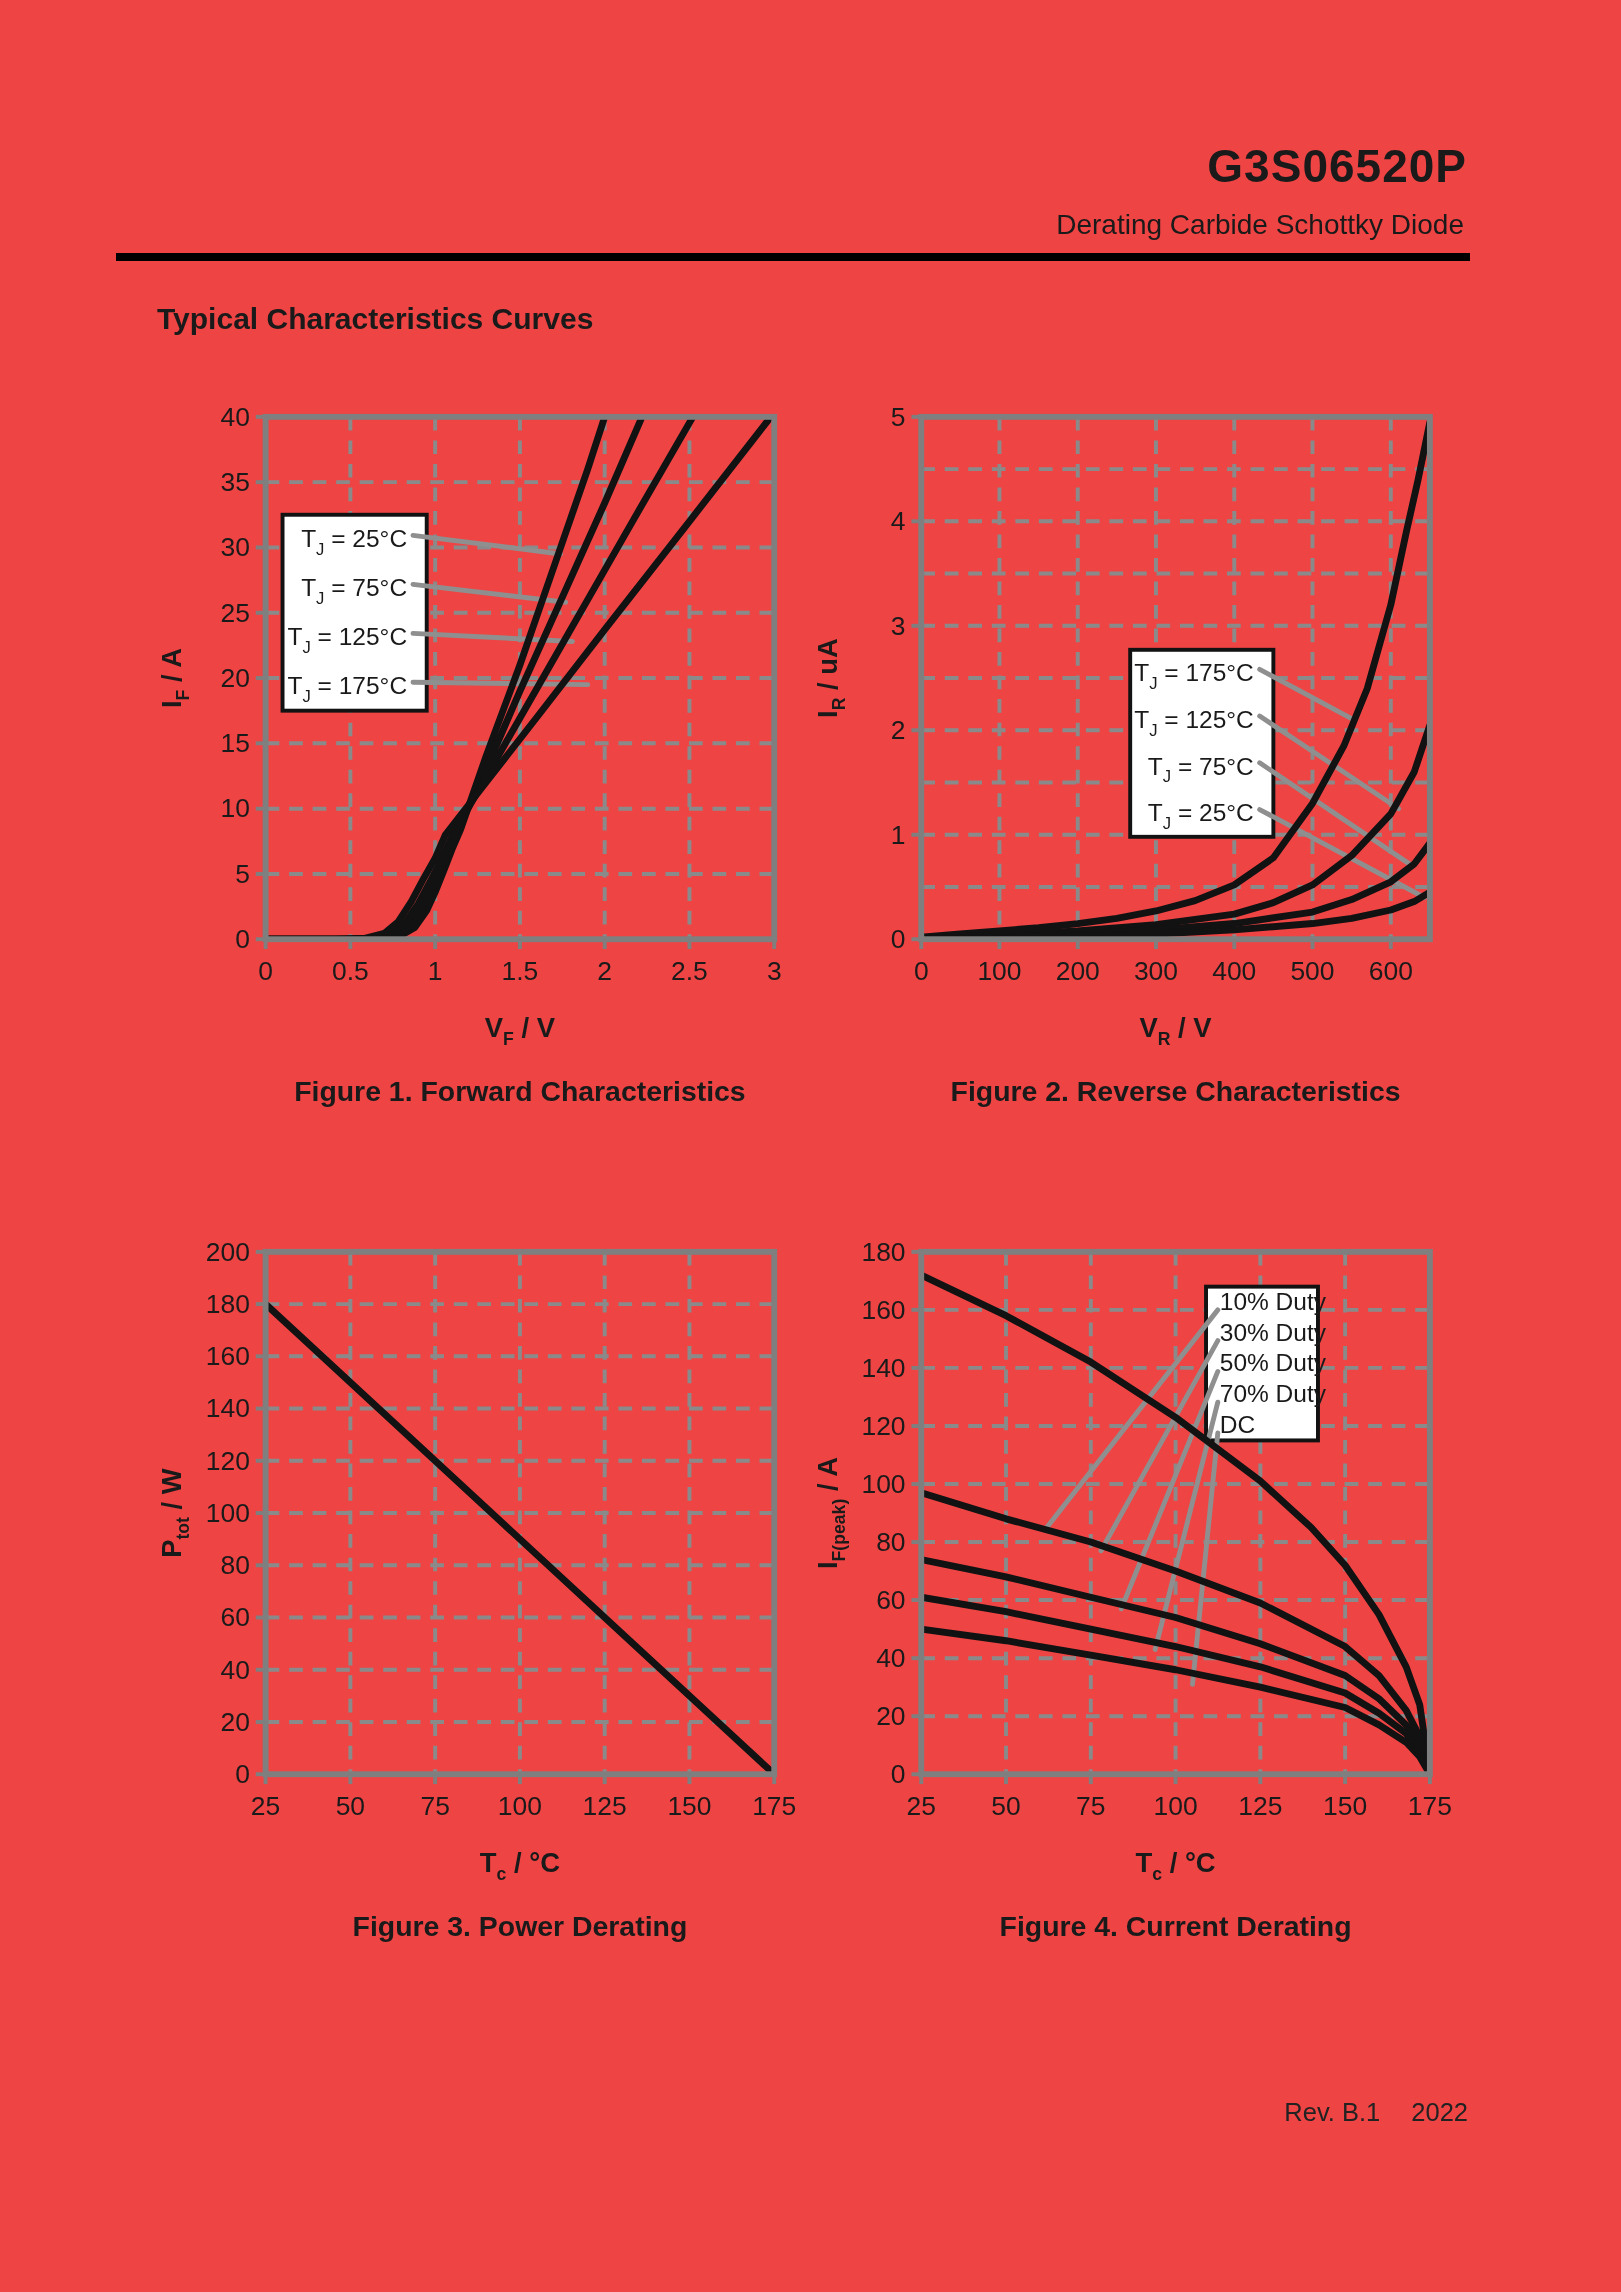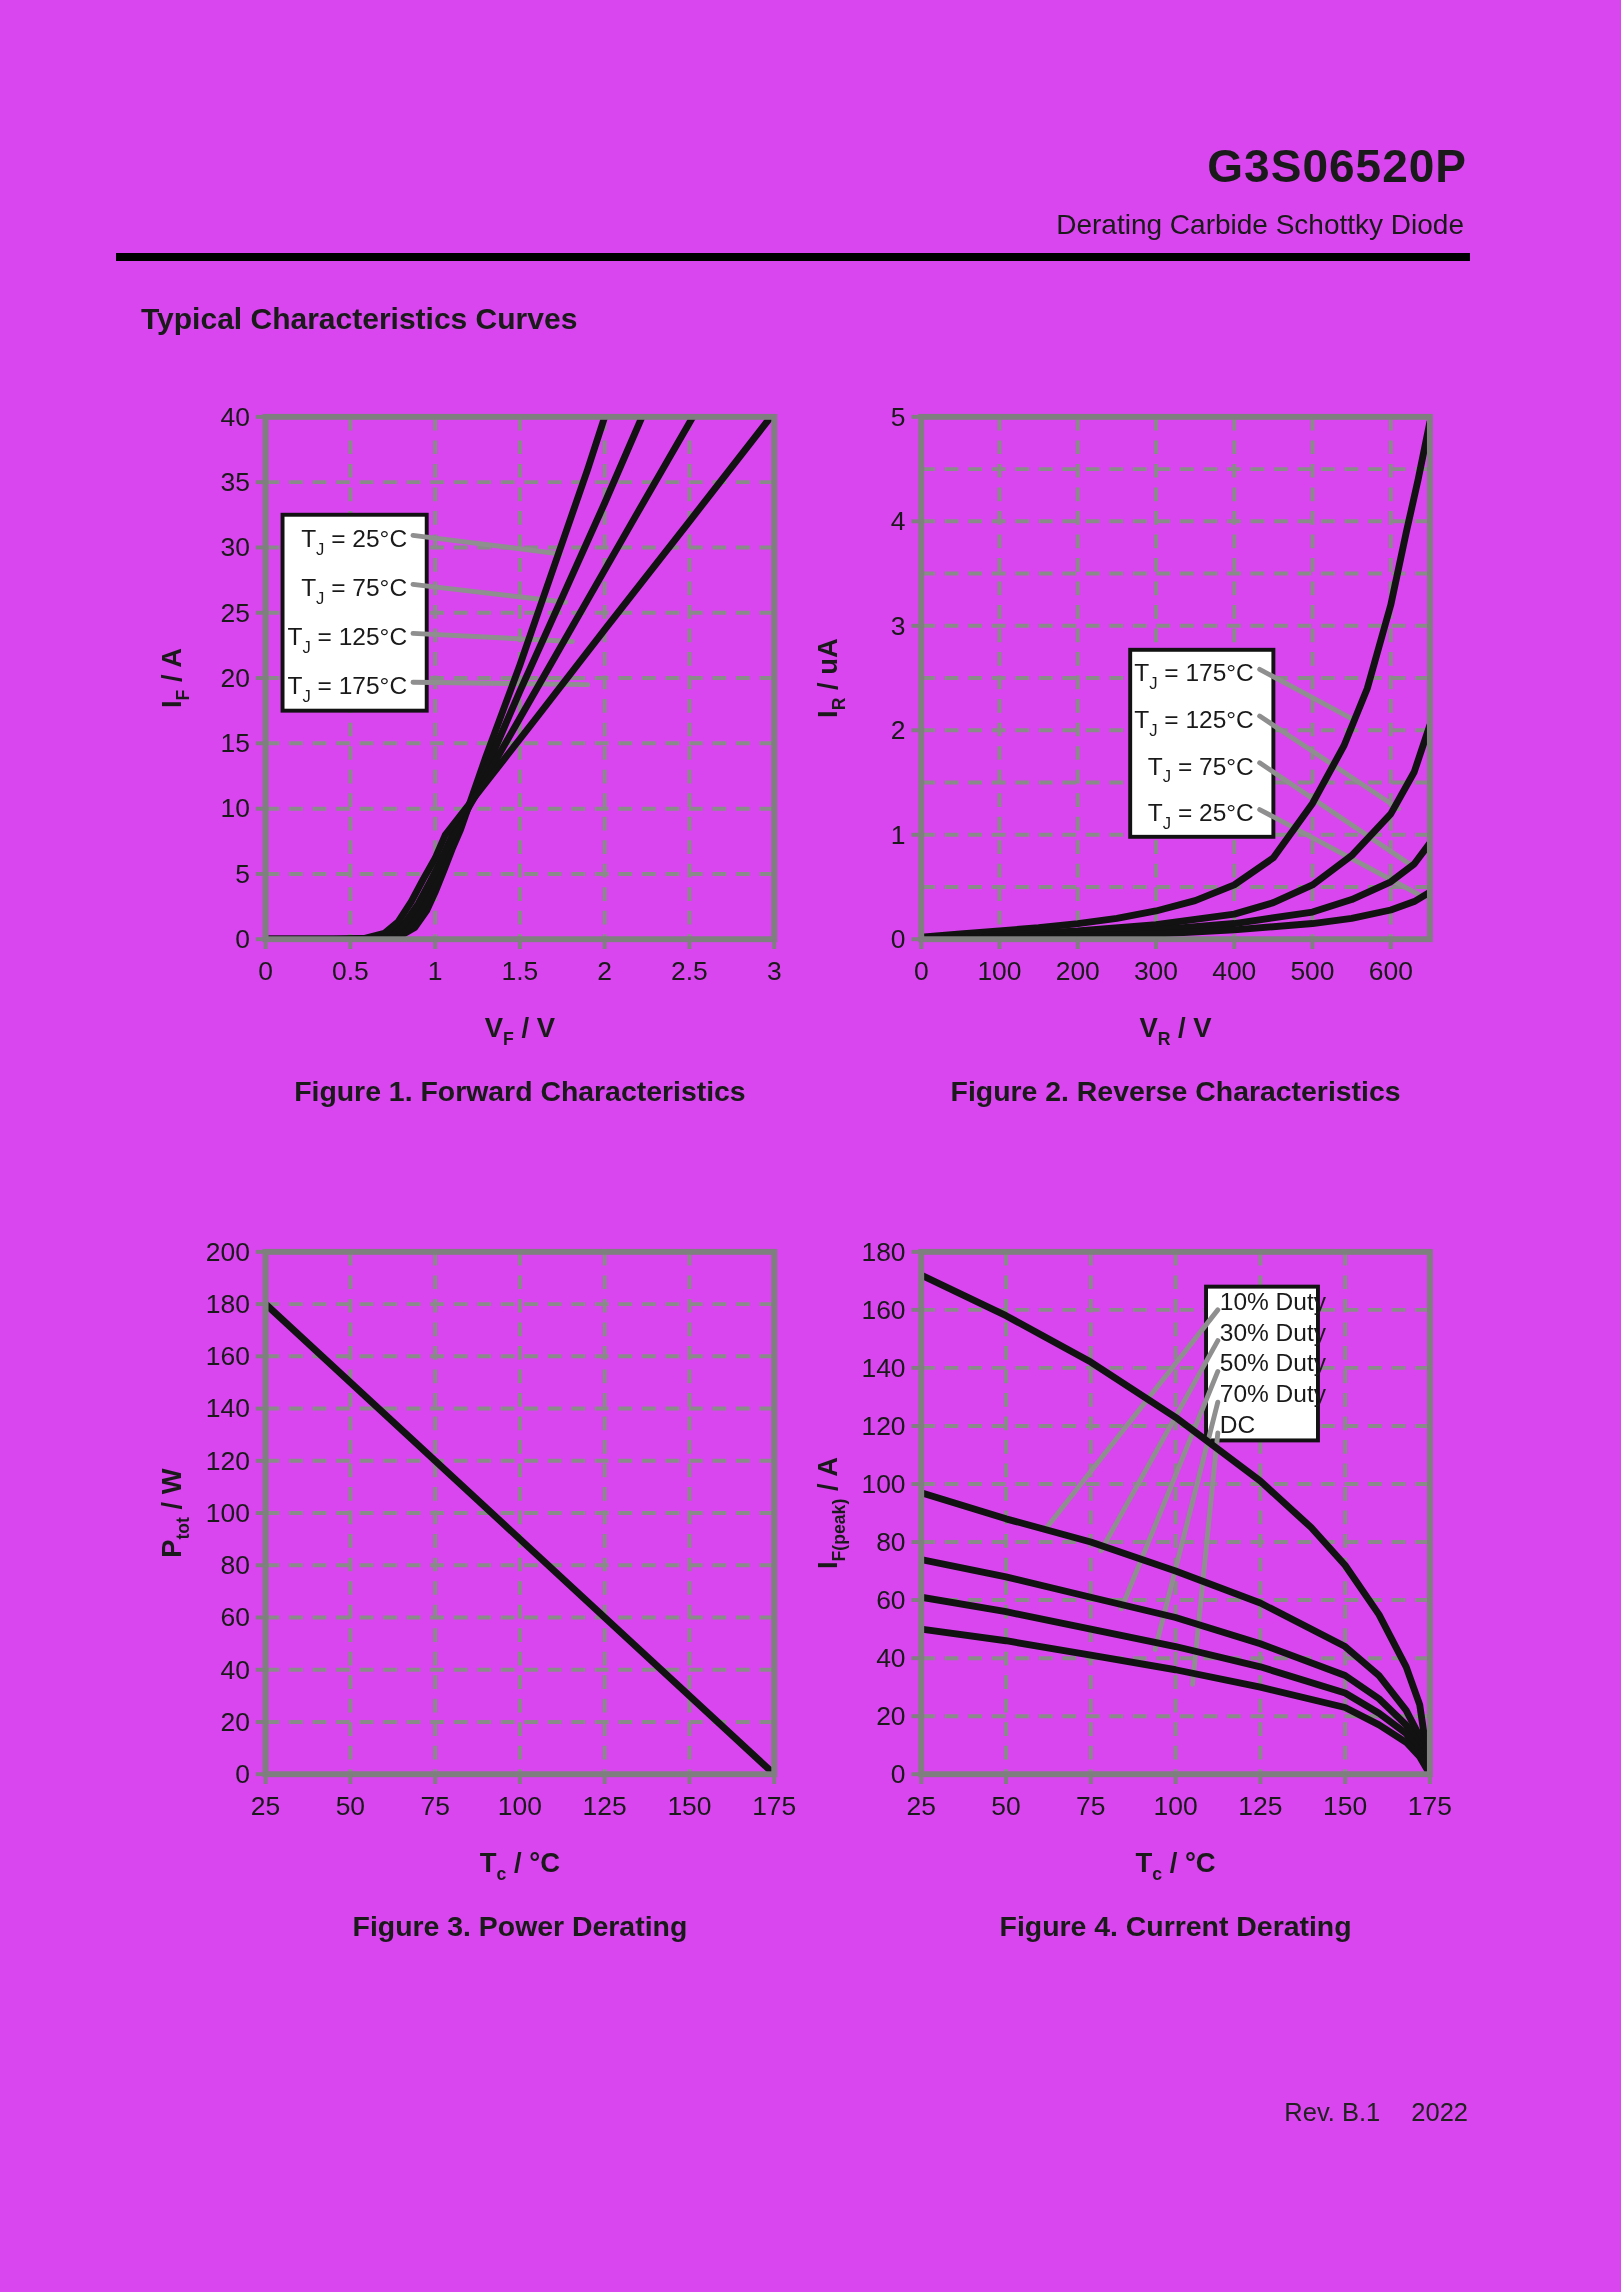--- a/index.html
+++ b/index.html
@@ -1,21 +1,21 @@
 <!DOCTYPE html>
 <html><head>
 <meta charset="utf-8">
 <style>
   html,body{margin:0;padding:0;background:#ffffff;}
-  .page{position:relative;width:1621px;height:2293px;background:#d946ef;overflow:hidden;
+  .page{position:relative;width:1621px;height:2293px;background:#ef4444;overflow:hidden;
         font-family:"Liberation Sans","DejaVu Sans",sans-serif;color:#1a1a1a;}
   .hdr-title{position:absolute;top:139px;right:154px;font-size:46px;font-weight:700;letter-spacing:1px;}
   .hdr-sub{position:absolute;top:209px;right:157px;font-size:28px;font-weight:400;}
   .hdr-rule{position:absolute;left:116px;right:151px;top:253px;height:7.8px;background:#000;}
-  .section-heading{position:absolute;left:141px;top:302px;font-size:30px;font-weight:700;}
+  .section-heading{position:absolute;left:157px;top:302px;font-size:30px;font-weight:700;}
   .footer{position:absolute;top:2098px;right:153px;font-size:25.5px;color:#222;}
   .footer .year{margin-left:31px;text-align:right;}
   #charts-svg{position:absolute;left:0;top:0;}
   #charts-svg text{font-family:"Liberation Sans","DejaVu Sans",sans-serif;fill:#1a1a1a;}
 </style>
 </head>
 <body>
 
 <div class="page">
   <div class="hdr-title">G3S06520P</div>

